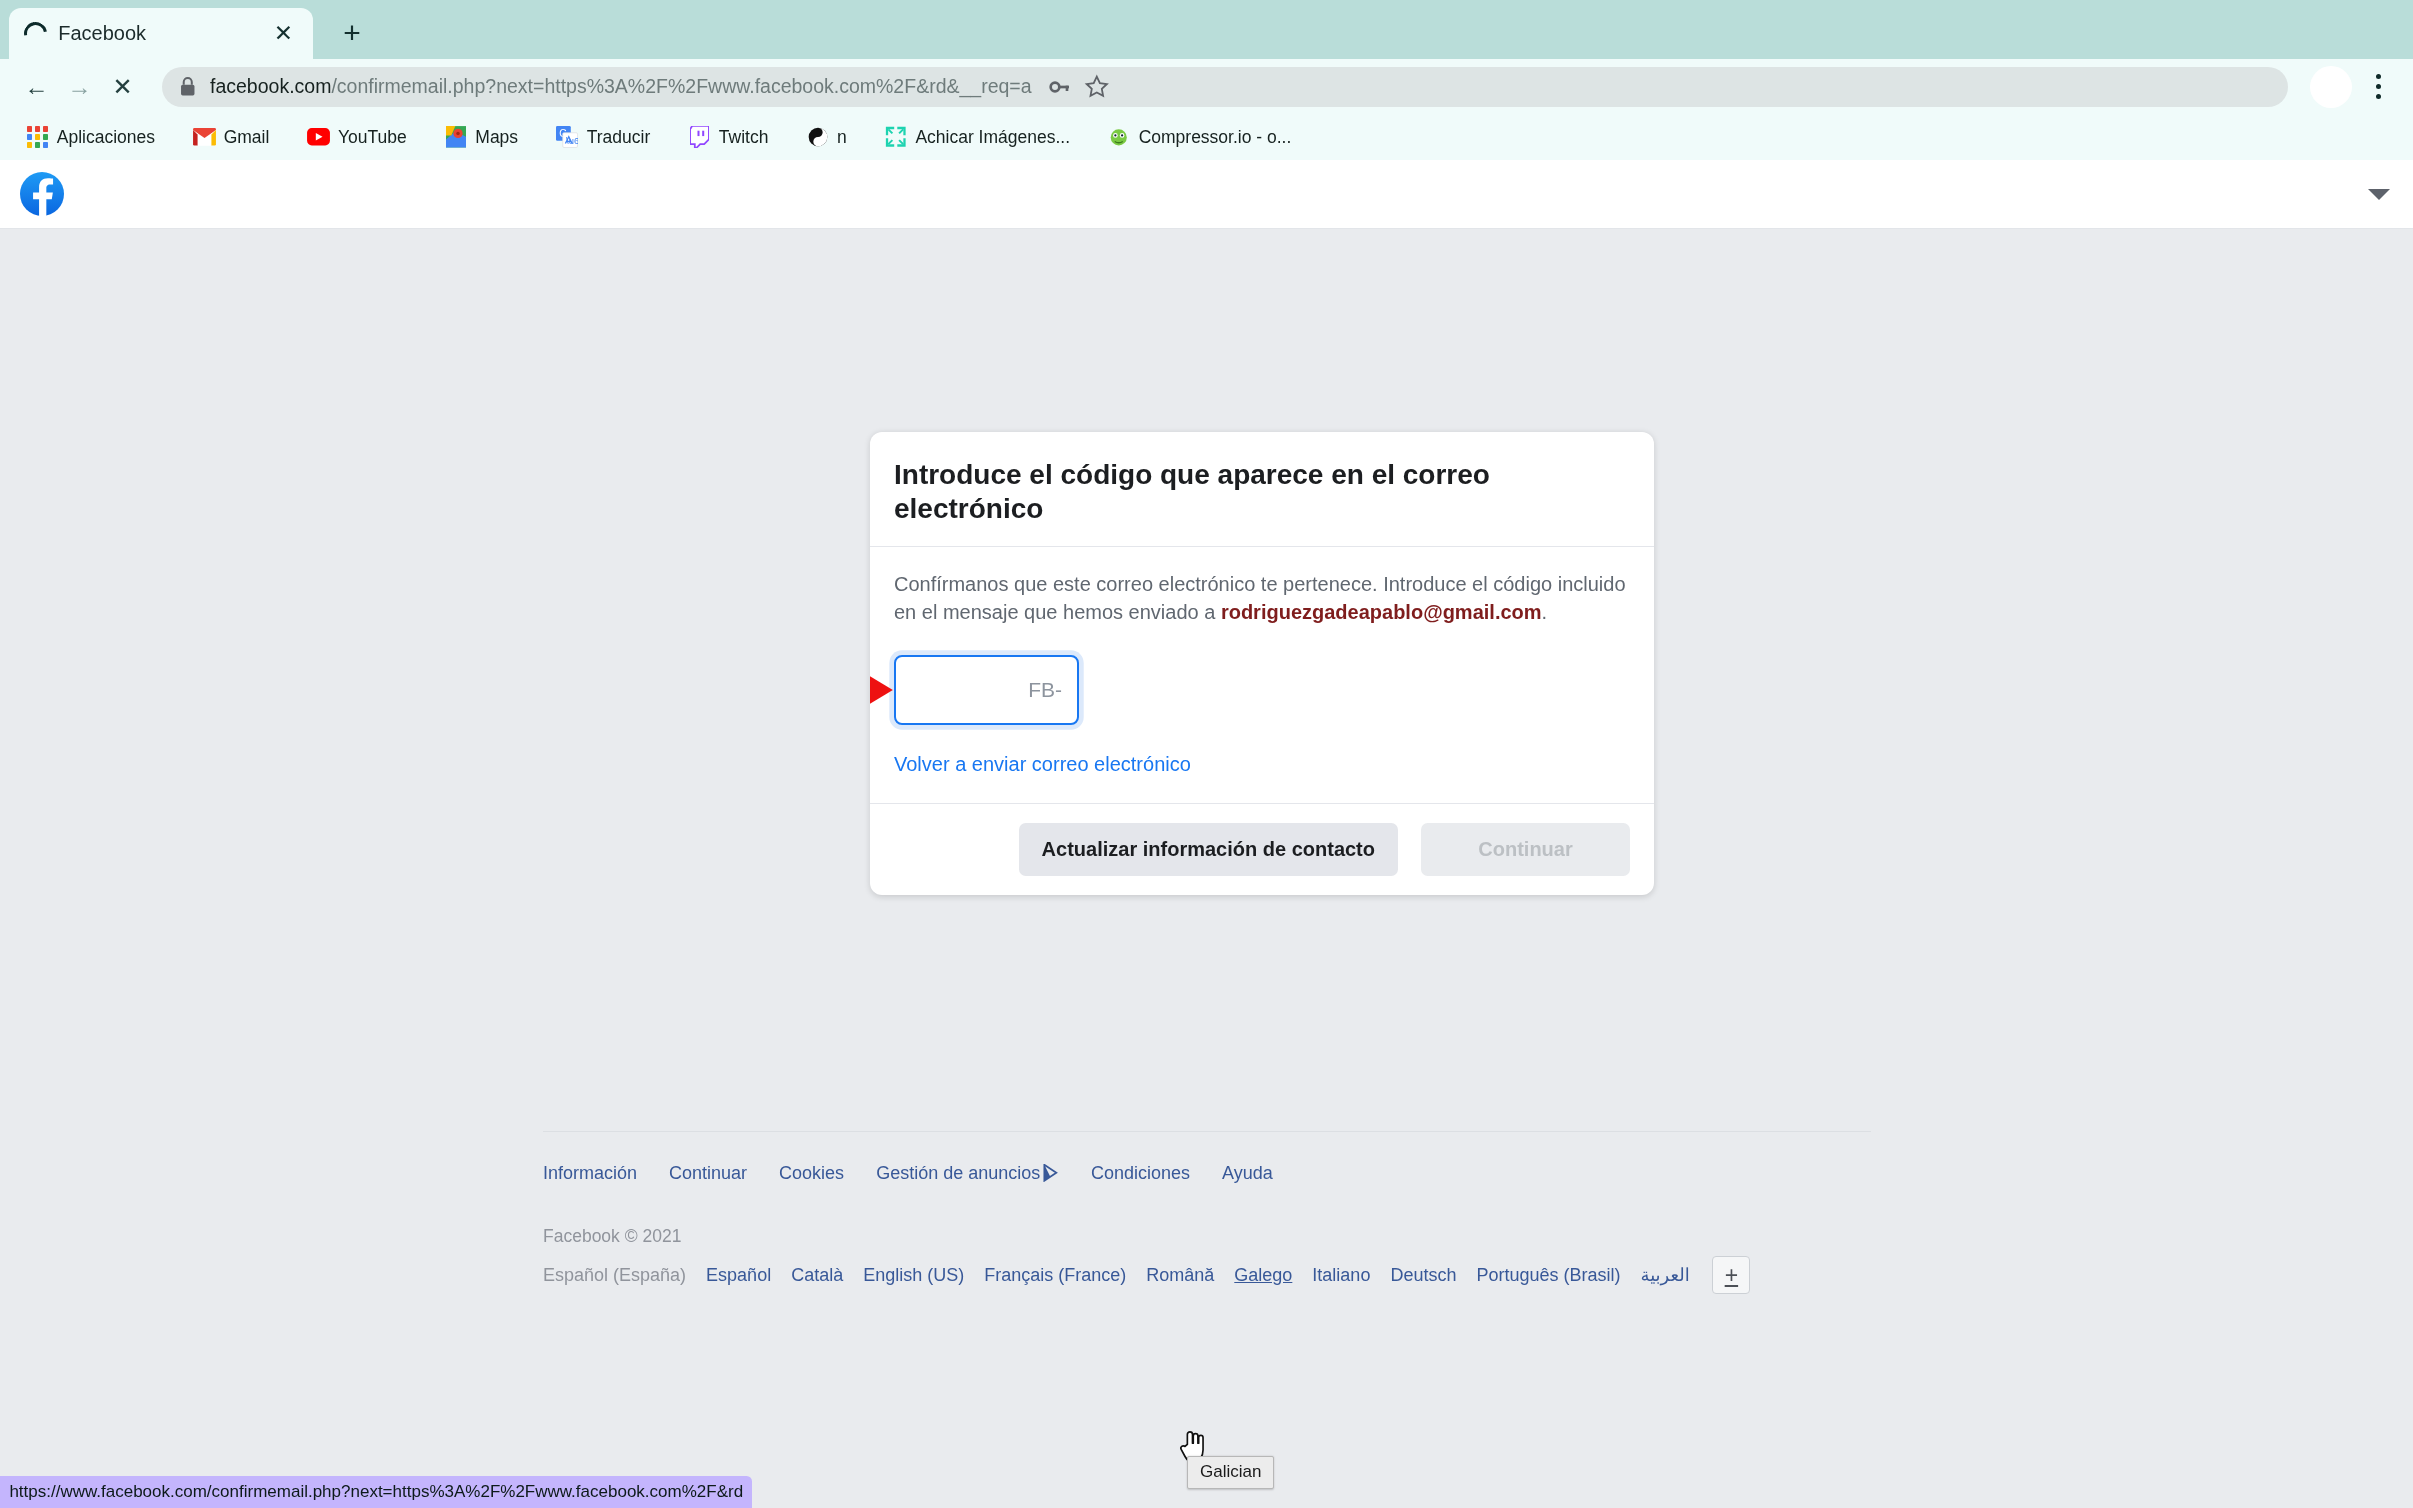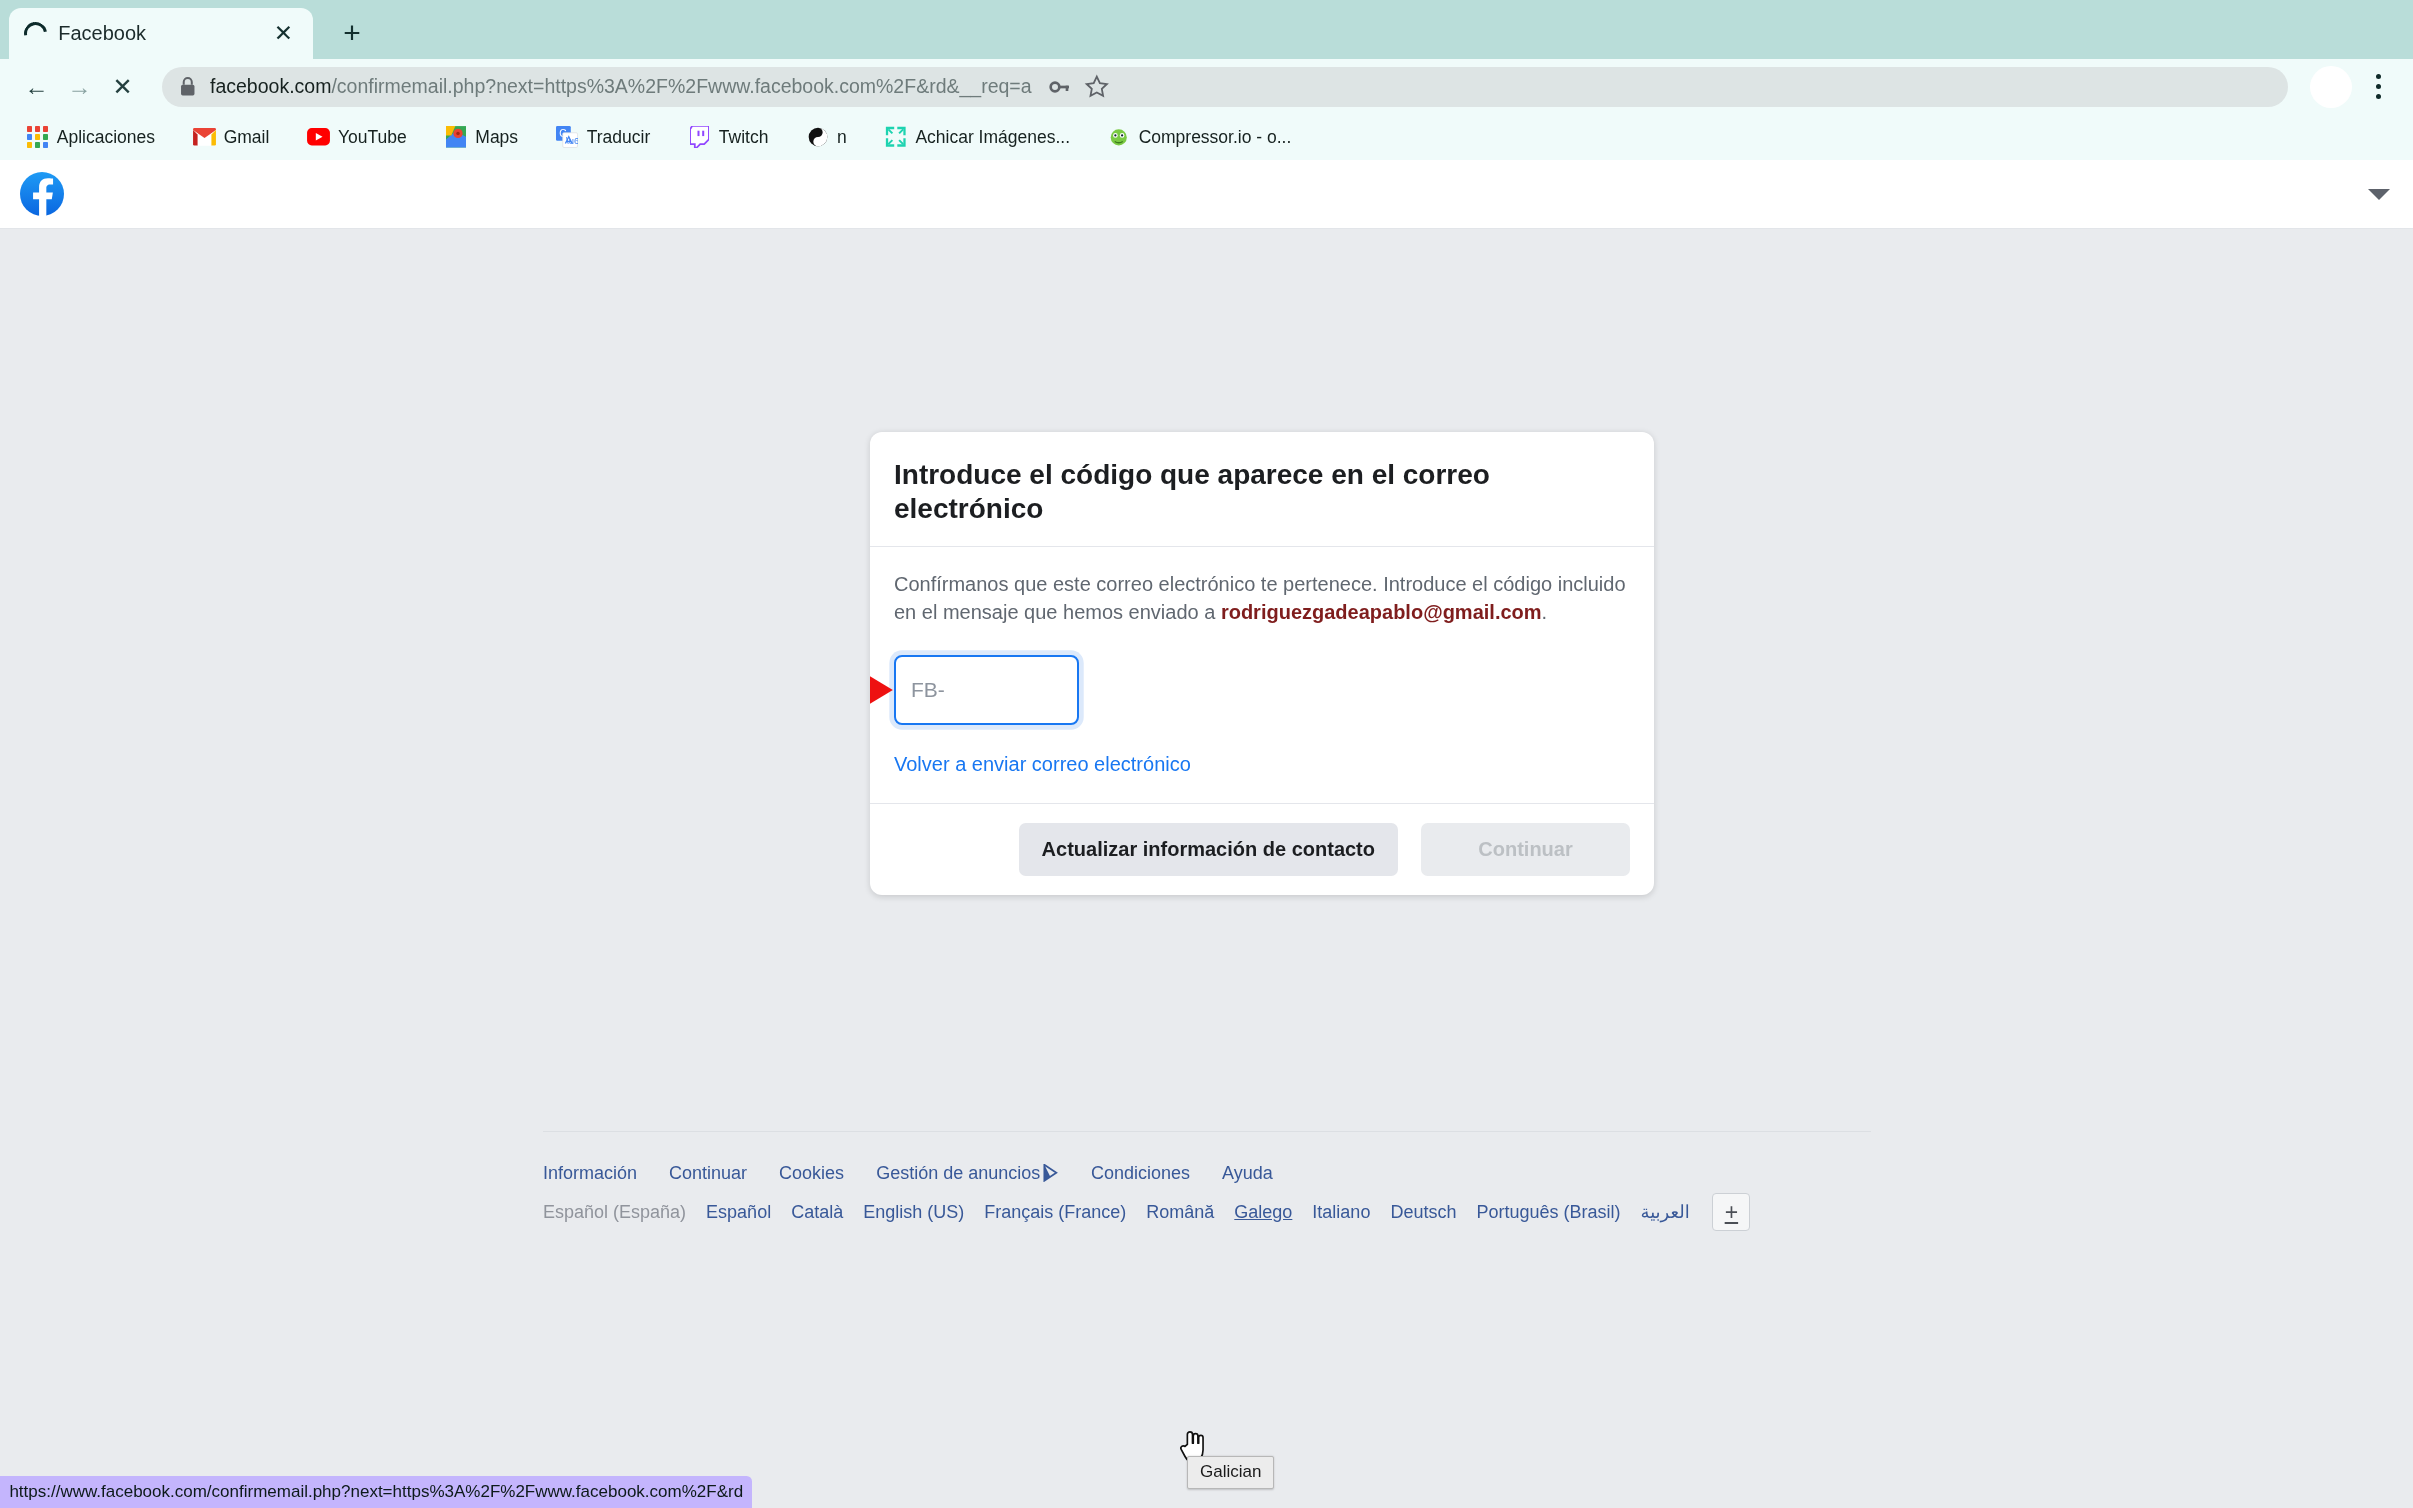--- a/index.html
+++ b/index.html
@@ -160,20 +160,21 @@
     width: 185px; height: 70px;
     border: 2px solid #1877f2;
     box-shadow: 0 0 0 4.7px #dce9fb;
     border-radius: 8px;
     background: #ffffff;
     font-size: 21px;
     color: #8d949e;
     padding: 0 15px;
     font-family: "Liberation Sans", sans-serif;
     outline: none;
+    text-align: right;
   }
   .code-input::placeholder { color: #8d949e; }
 
   .arrow-pointer {
     position: absolute;
     left: -124px; top: 16px;
     width: 135px; height: 38px;
     pointer-events: none;
   }
 
@@ -471,20 +472,21 @@
                 <svg width="16" height="17.5" viewBox="0 0 24 26">
                   <path d="M2 1v24l18-12z" fill="none" stroke="#385898" stroke-width="2.6"></path>
                   <path d="M2 1v24l9-6z" fill="#385898"></path>
                 </svg>
               </span>
             </a>
           <a class="flink" href="#">Condiciones</a>
           <a class="flink" href="#">Ayuda</a>
         </div>
 
+        <div class="copyright">Facebook © 2021</div>
 
         <div class="langs">
           <a class="lang current" href="#">Español (España)</a>
           <a class="lang" href="#">Español</a>
           <a class="lang" href="#">Català</a>
           <a class="lang" href="#">English (US)</a>
           <a class="lang" href="#">Français (France)</a>
           <a class="lang" href="#">Română</a>
           <a class="lang hover" href="#">Galego</a>
           <a class="lang" href="#">Italiano</a>

